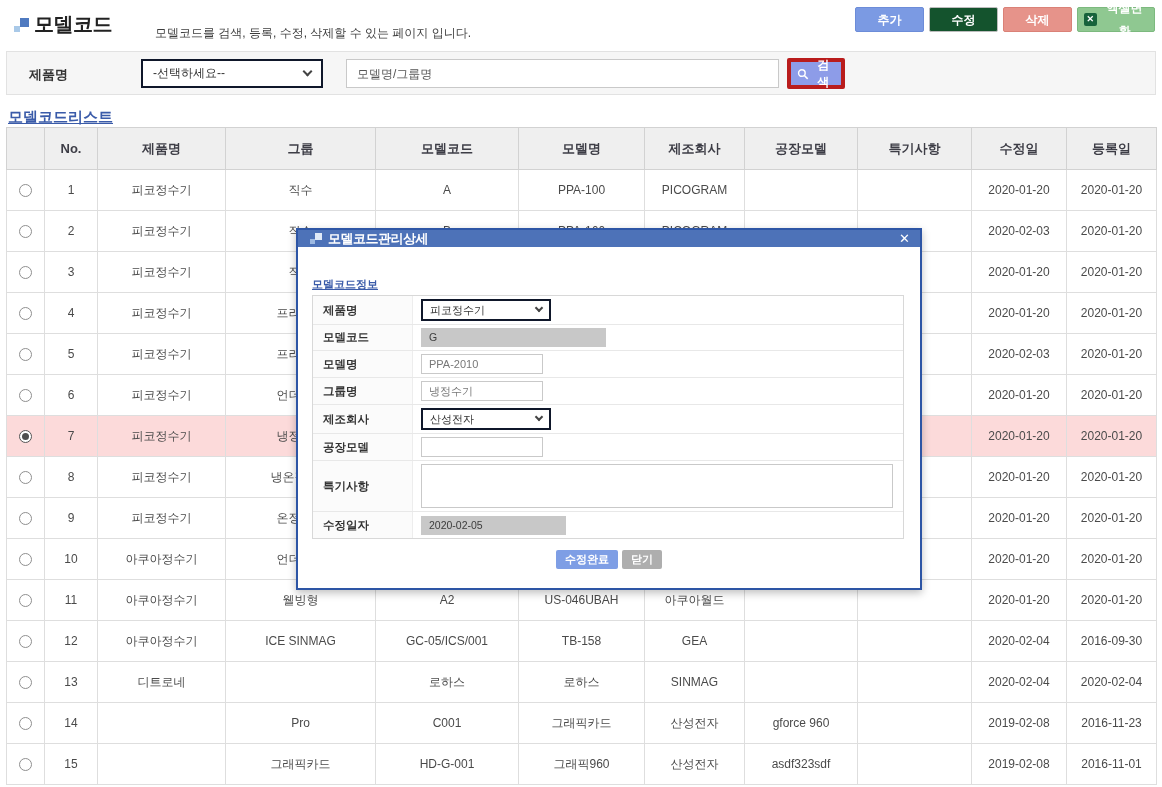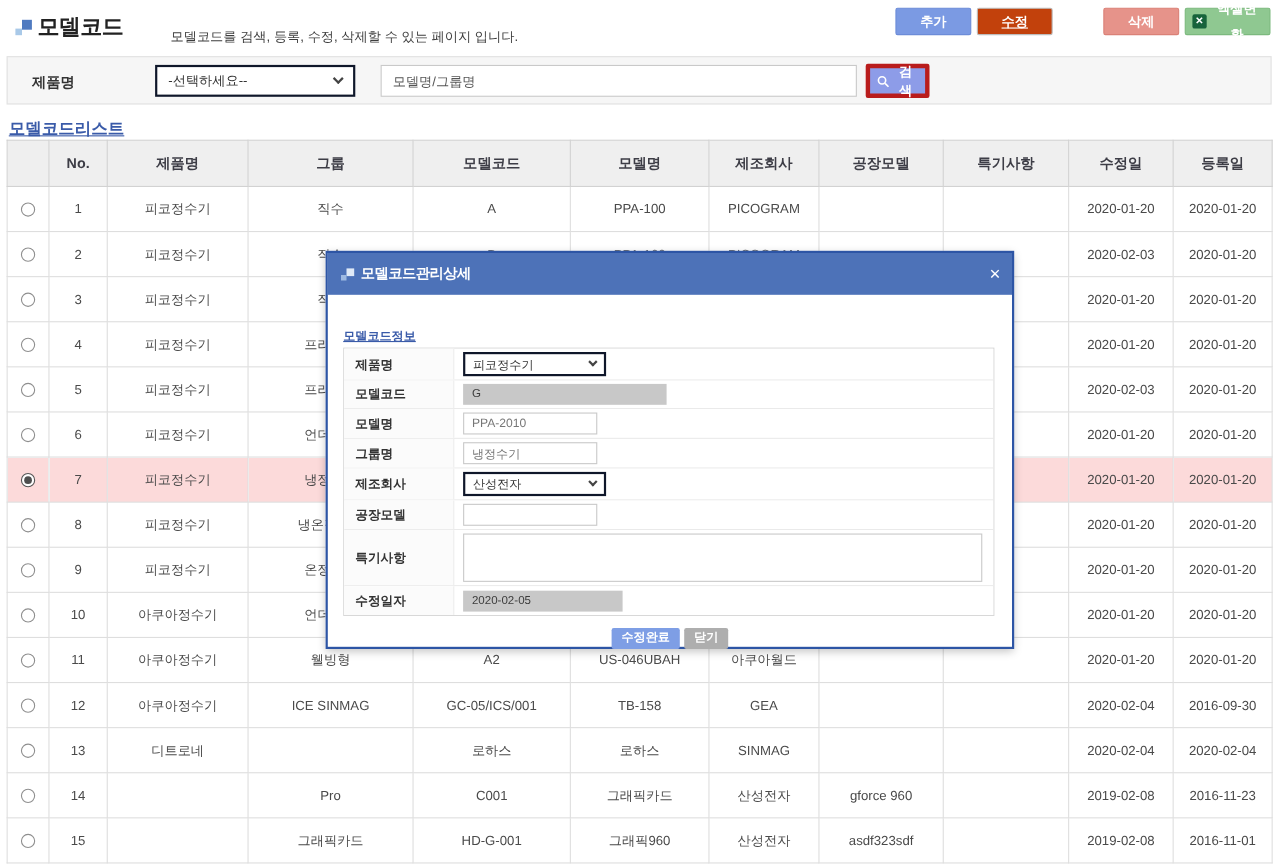--- a/index.html
+++ b/index.html
@@ -15,22 +15,22 @@
   .title-icon { position:relative; width:16px; height:18px; }
   .title-icon .sq-big  { position:absolute; left:6px; top:2px;  width:9px; height:9px; background:#4f7ac0; }
   .title-icon .sq-small{ position:absolute; left:0px; top:10px; width:6px; height:6px; background:#a9c9e8; }
   .page-title { font-size:20px; font-weight:bold; color:#222; margin-left:4px; letter-spacing:-0.5px; }
   .page-subtitle { position:absolute; left:155px; top:25px; font-size:12px; color:#3d3d3d; }
 
   .top-buttons { position:absolute; right:7px; top:7px; display:flex; gap:5px; }
   .btn { height:25px; line-height:23px; text-align:center; color:#fff; font-size:12px;
          font-weight:bold; border-radius:2px; border:1px solid transparent; }
   .btn-add   { width:69px; background:#7b9ae3; border-color:#6c8cd8; }
-  .btn-edit  { width:69px; background:#c2410c; border-color:#bdbdbd;text-decoration:underline; }
-  .btn-del   { width:69px; background:#e6938a; border-color:#da8177;margin-left:41px; }
+  .btn-edit  { width:69px; background:#14532d; border-color:#bdbdbd; }
+  .btn-del   { width:69px; background:#e6938a; border-color:#da8177; }
   .btn-excel { width:78px; background:#8fc891; border-color:#7cb97e;
                display:flex; align-items:center; justify-content:center; gap:4px; }
   .excel-icon { display:inline-block; width:13px; height:13px; background:#17633b; color:#fff;
                 font-size:9px; line-height:13px; text-align:center; border-radius:2px; font-weight:bold; }
 
   
   .search-bar { position:absolute; left:6px; top:51px; width:1150px; height:44px;
                 background:#f6f6f6; border:1px solid #e2e2e2; }
   .search-label { position:absolute; left:22px; top:14px; font-size:13px; font-weight:bold; color:#333; }
   .fake-select { background:#fff; border:2px solid #0f172a; display:flex; align-items:center;
@@ -60,21 +60,21 @@
   .model-table tr.selected td { background:#fcdada; }
   .radio { display:inline-block; width:13px; height:13px; border:1px solid #8f8f8f;
            border-radius:50%; background:#fff; position:relative; vertical-align:middle; }
   .radio.checked { border-color:#555; }
   .radio.checked::after { content:""; position:absolute; left:2px; top:2px; right:2px; bottom:2px;
                           background:#4e4e4e; border-radius:50%; }
 
   
   .modal { position:absolute; left:296px; top:228px; width:626px; height:362px;
            background:#fff; border:2px solid #2d55a5; box-shadow:0 3px 8px rgba(0,0,0,.25); }
-  .modal-titlebar { height:38px; background:#4d72b8; display:flex; align-items:center; padding:0 10px 0 12px; }
+  .modal-titlebar { height:17px; background:#4d72b8; display:flex; align-items:center; padding:0 10px 0 12px; }
   .modal-title-icon { position:relative; width:13px; height:13px; flex:none; }
   .modal-title-icon .sq-big  { position:absolute; left:5px; top:1px; width:7px; height:7px; background:#dfe9f7; }
   .modal-title-icon .sq-small{ position:absolute; left:0;   top:7px; width:5px; height:5px; background:#9db9e2; }
   .modal-title { color:#fff; font-size:13px; font-weight:bold; margin-left:5px; letter-spacing:-0.5px; }
   .modal-close { margin-left:auto; color:#fff; font-size:13px; line-height:13px; }
   .modal-body { position:relative; height:335px; }
   .modal-section-label { position:absolute; left:14px; top:30px; font-size:11px; font-weight:bold;
                          color:#3a5ba9; text-decoration:underline; }
   .modal-form { position:absolute; left:14px; right:16px; top:48px; border:1px solid #d8d8d8; }
   .form-row { display:flex; align-items:center; border-bottom:1px solid #e8e8e8; min-height:26px; background:#fff; }

